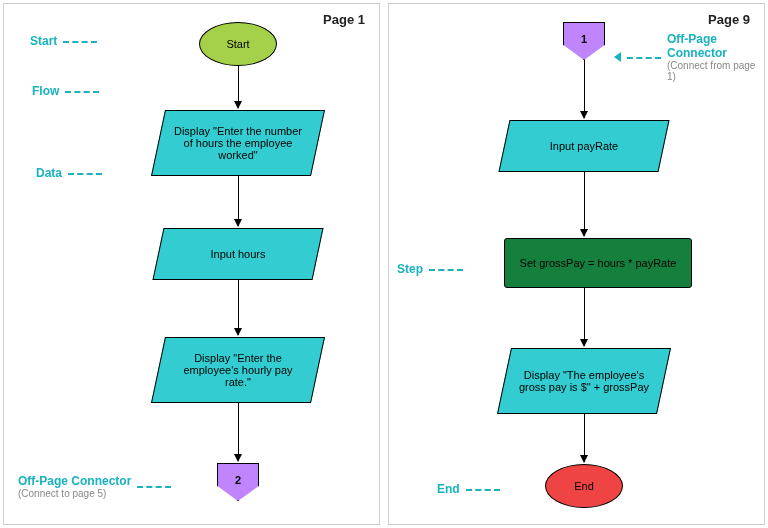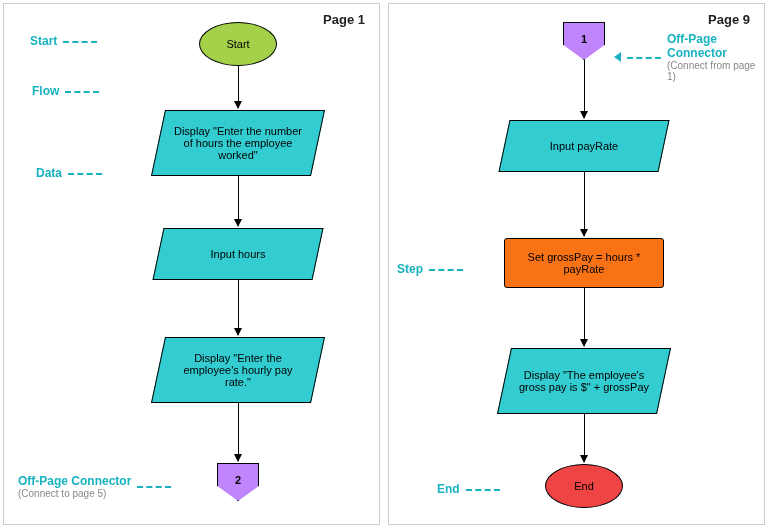--- a/index.html
+++ b/index.html
@@ -9,21 +9,21 @@
   .page-title { position: absolute; top: 8px; right: 14px; font-weight: bold; font-size: 13px; color: #222; }
   .annot { position: absolute; color: #18b2c0; font-weight: bold; font-size: 12px; display: flex; align-items: center; gap: 6px; }
   .annot .sub { color: #888; font-weight: normal; font-size: 10px; display: block; }
   .dash-r::after { content: ""; display: inline-block; width: 34px; border-top: 2px dashed #18b2c0; vertical-align: middle; }
   .dash-l::before { content: ""; display: inline-block; width: 34px; border-top: 2px dashed #18b2c0; vertical-align: middle; }
   .shape { position: absolute; display: flex; align-items: center; justify-content: center; text-align: center; padding: 6px 10px; font-size: 11px; color: #000; }
   .terminator { background: #a5d14a; border: 1px solid #000; border-radius: 50%; width: 78px; height: 44px; }
   .terminator.end { background: #ef4444; }
   .parallelogram { background: #33cdd1; border: 1px solid #000; width: 160px; height: 60px; transform: skewX(-12deg); }
   .parallelogram .inner { transform: skewX(12deg); display: block; width: 100%; }
-  .process { background: #f97316; border: 1px solid #000; width: 160px; height: 50px; border-radius: 3px; }
+  .process { background: #15803d; border: 1px solid #000; width: 188px; height: 50px; border-radius: 3px; }
   .offpage { background: #c084fc; border: 1px solid #000; width: 42px; height: 38px; clip-path: polygon(0 0, 100% 0, 100% 60%, 50% 100%, 0 60%); font-weight: bold; }
   .offpage.down { clip-path: polygon(0 0, 100% 0, 100% 60%, 50% 100%, 0 60%); }
   .arrow-v { position: absolute; left: 50%; width: 1px; background: #000; }
   .arrow-v::after { content: ""; position: absolute; bottom: -1px; left: -4px; border-left: 4.5px solid transparent; border-right: 4.5px solid transparent; border-top: 8px solid #000; }
 </style>
 </head>
 <body>
 
 <div class="pages">
 

